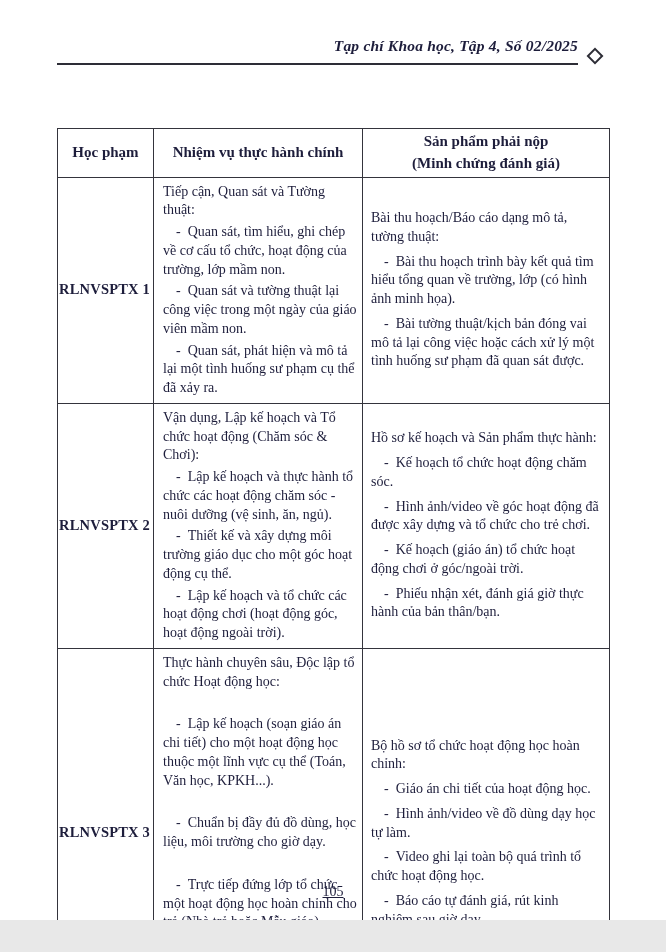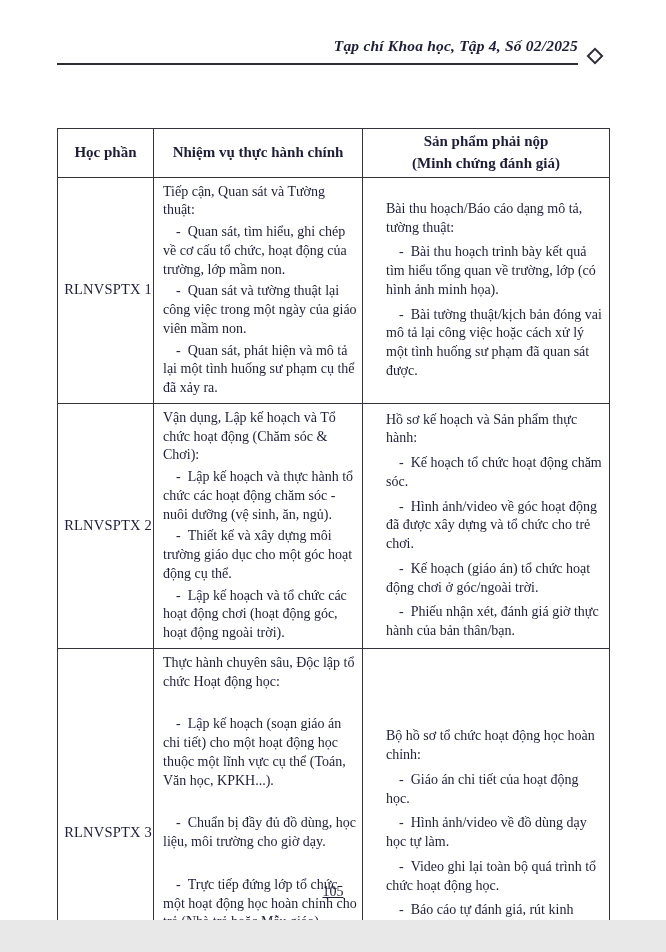--- a/index.html
+++ b/index.html
@@ -34,23 +34,23 @@
   .course-table th, .course-table td {
     border:1.6px solid #34343c;
     overflow:hidden;
   }
   .course-table thead tr { height:44px; }
   .course-table th {
     font-size:15px; font-weight:bold; text-align:center; vertical-align:middle;
     line-height:1.45; padding:2px 2px;
   }
   .course-table td { vertical-align:middle; font-size:14px; line-height:1.34; }
-  td.course { text-align:right; font-weight:normal; font-size:14.5px; letter-spacing:0.2px; }
+  td.course { text-align:left; font-weight:bold; font-size:14.5px; letter-spacing:0.2px; }
   td.tasks    { padding:5px 5px 5px 9px; }
-  td.products { padding:5px 6px 5px 23px; }
+  td.products { padding:5px 6px 5px 8px; }
   td p { margin:0; }
   td p.item { text-indent:13px; margin-top:3px; }
   td.products p.item { margin-top:6px; }
   tr.r3 td.tasks p.item { margin-top:24px; }
   tr.r1 { height:186px; }
   tr.r2 { height:237px; }
   tr.r3 { height:275px; }
   .page-footer {
     position:absolute; left:0; top:884px; width:666px;
     text-align:center; font-size:14px;text-decoration:underline;
@@ -67,21 +67,21 @@
 
 
   <table class="course-table">
     <colgroup>
       <col style="width:96px">
       <col style="width:209px">
       <col style="width:247px">
     </colgroup>
     <thead>
       <tr>
-        <th>Học phần</th>
+        <th>Học phạm</th>
         <th>Nhiệm vụ thực hành chính</th>
         <th>
           <div>Sản phẩm phải nộp</div>
           <div>(Minh chứng đánh giá)</div>
         </th>
       </tr>
     </thead>
     <tbody>
 
       <tr class="r1">

